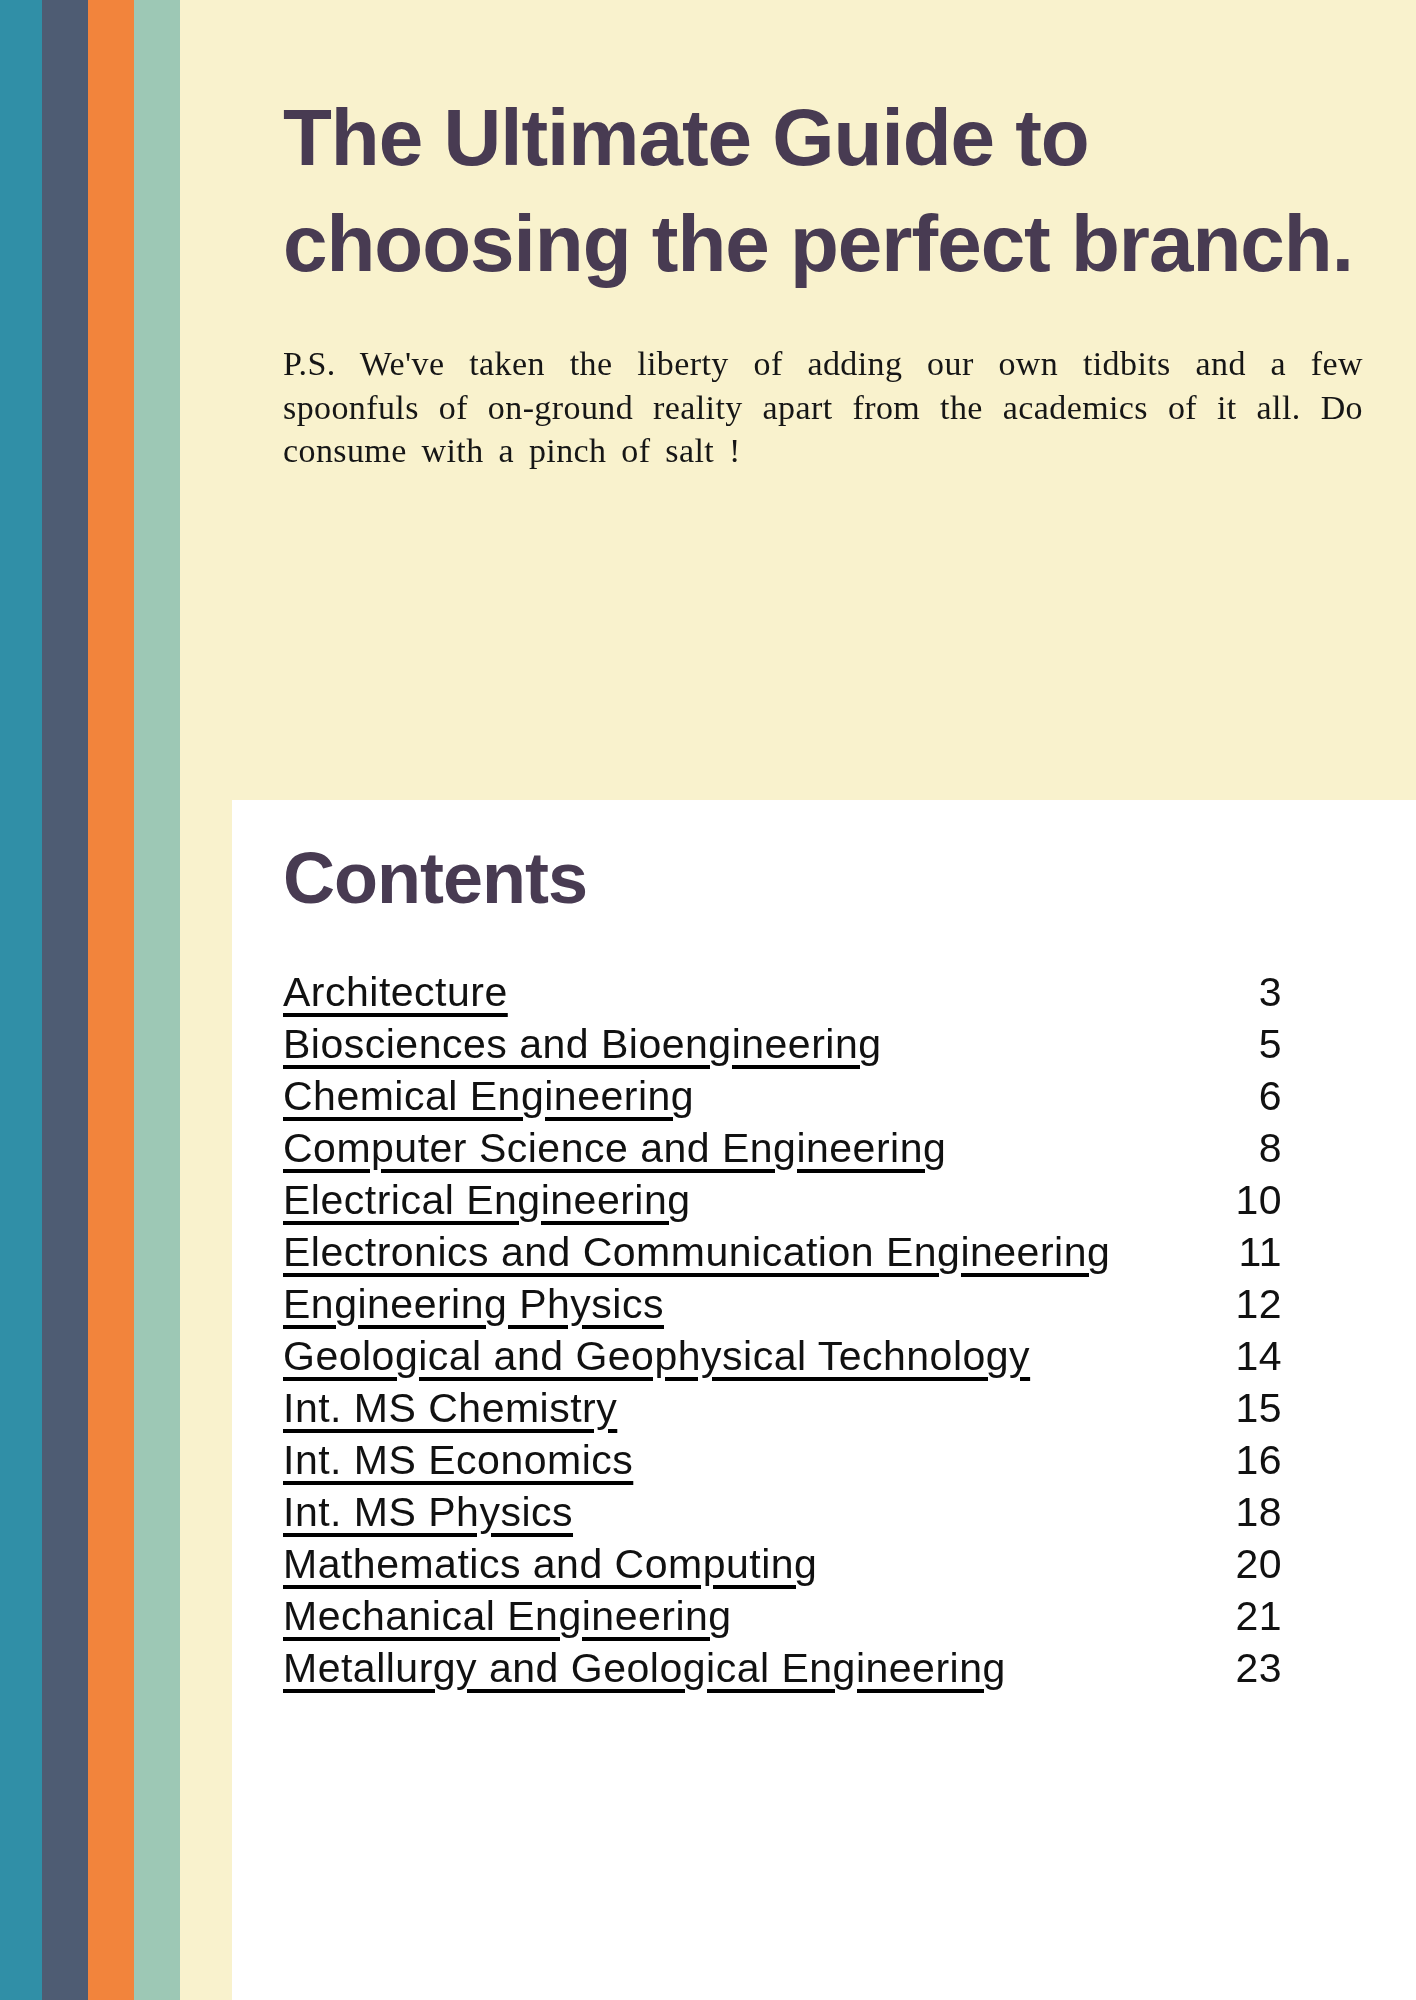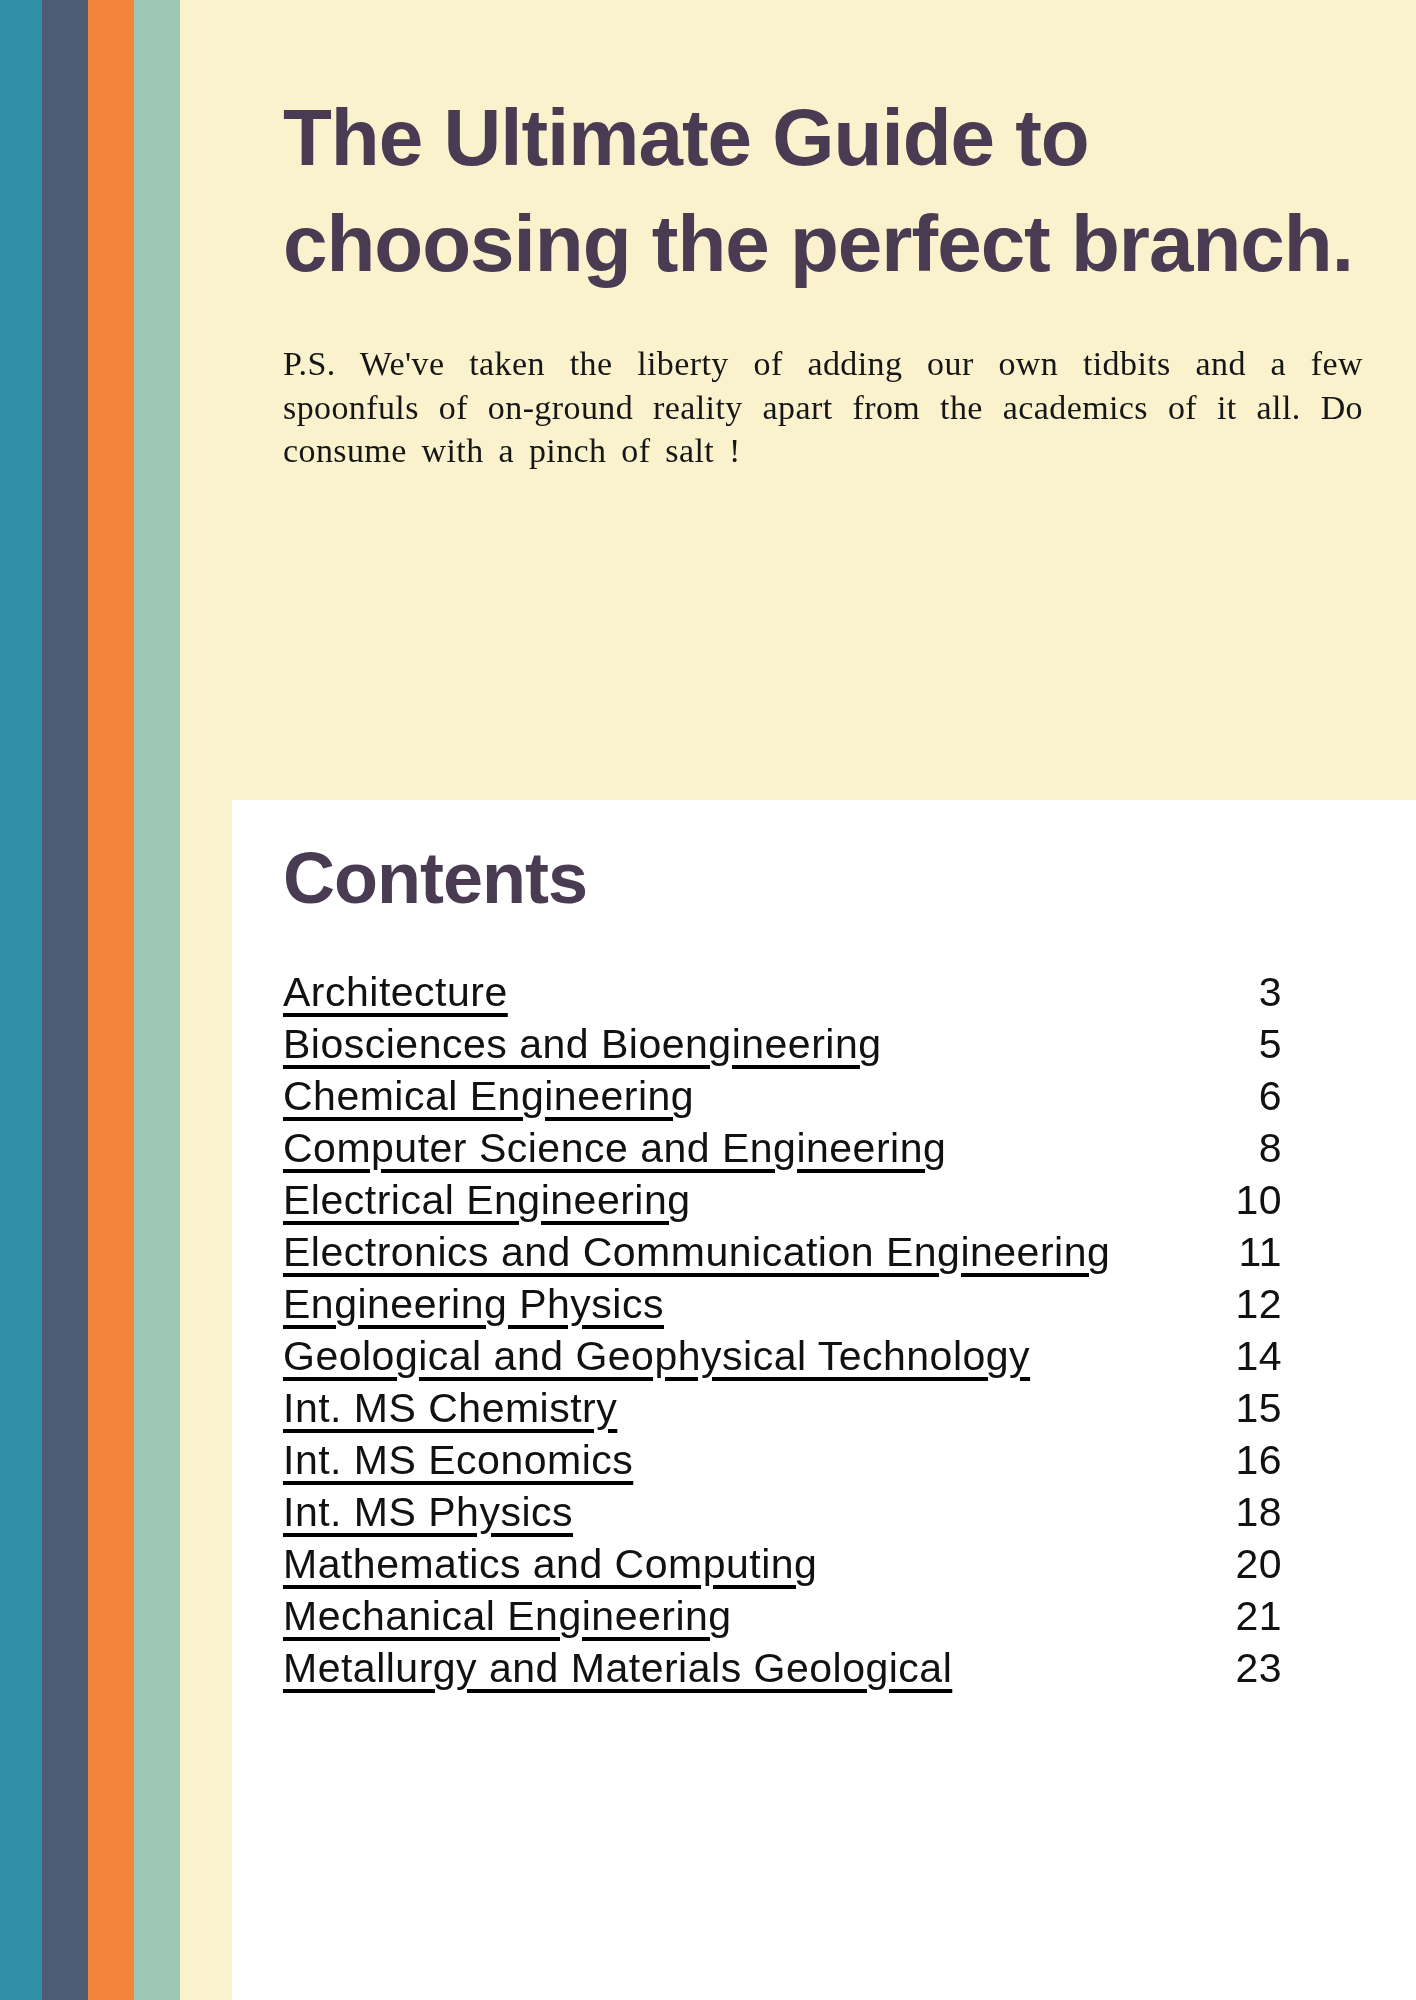--- a/index.html
+++ b/index.html
@@ -139,18 +139,18 @@
   </li>
         <li class="toc-row">
     <span class="toc-link">Mathematics and Computing</span>
     <span class="toc-page">20</span>
   </li>
         <li class="toc-row">
     <span class="toc-link">Mechanical Engineering</span>
     <span class="toc-page">21</span>
   </li>
         <li class="toc-row">
-    <span class="toc-link">Metallurgy and Materials Geological</span>
+    <span class="toc-link">Metallurgy and Geological Engineering</span>
     <span class="toc-page">23</span>
   </li>
       </ul>
   </div>
 </div>
 
 </body></html>

